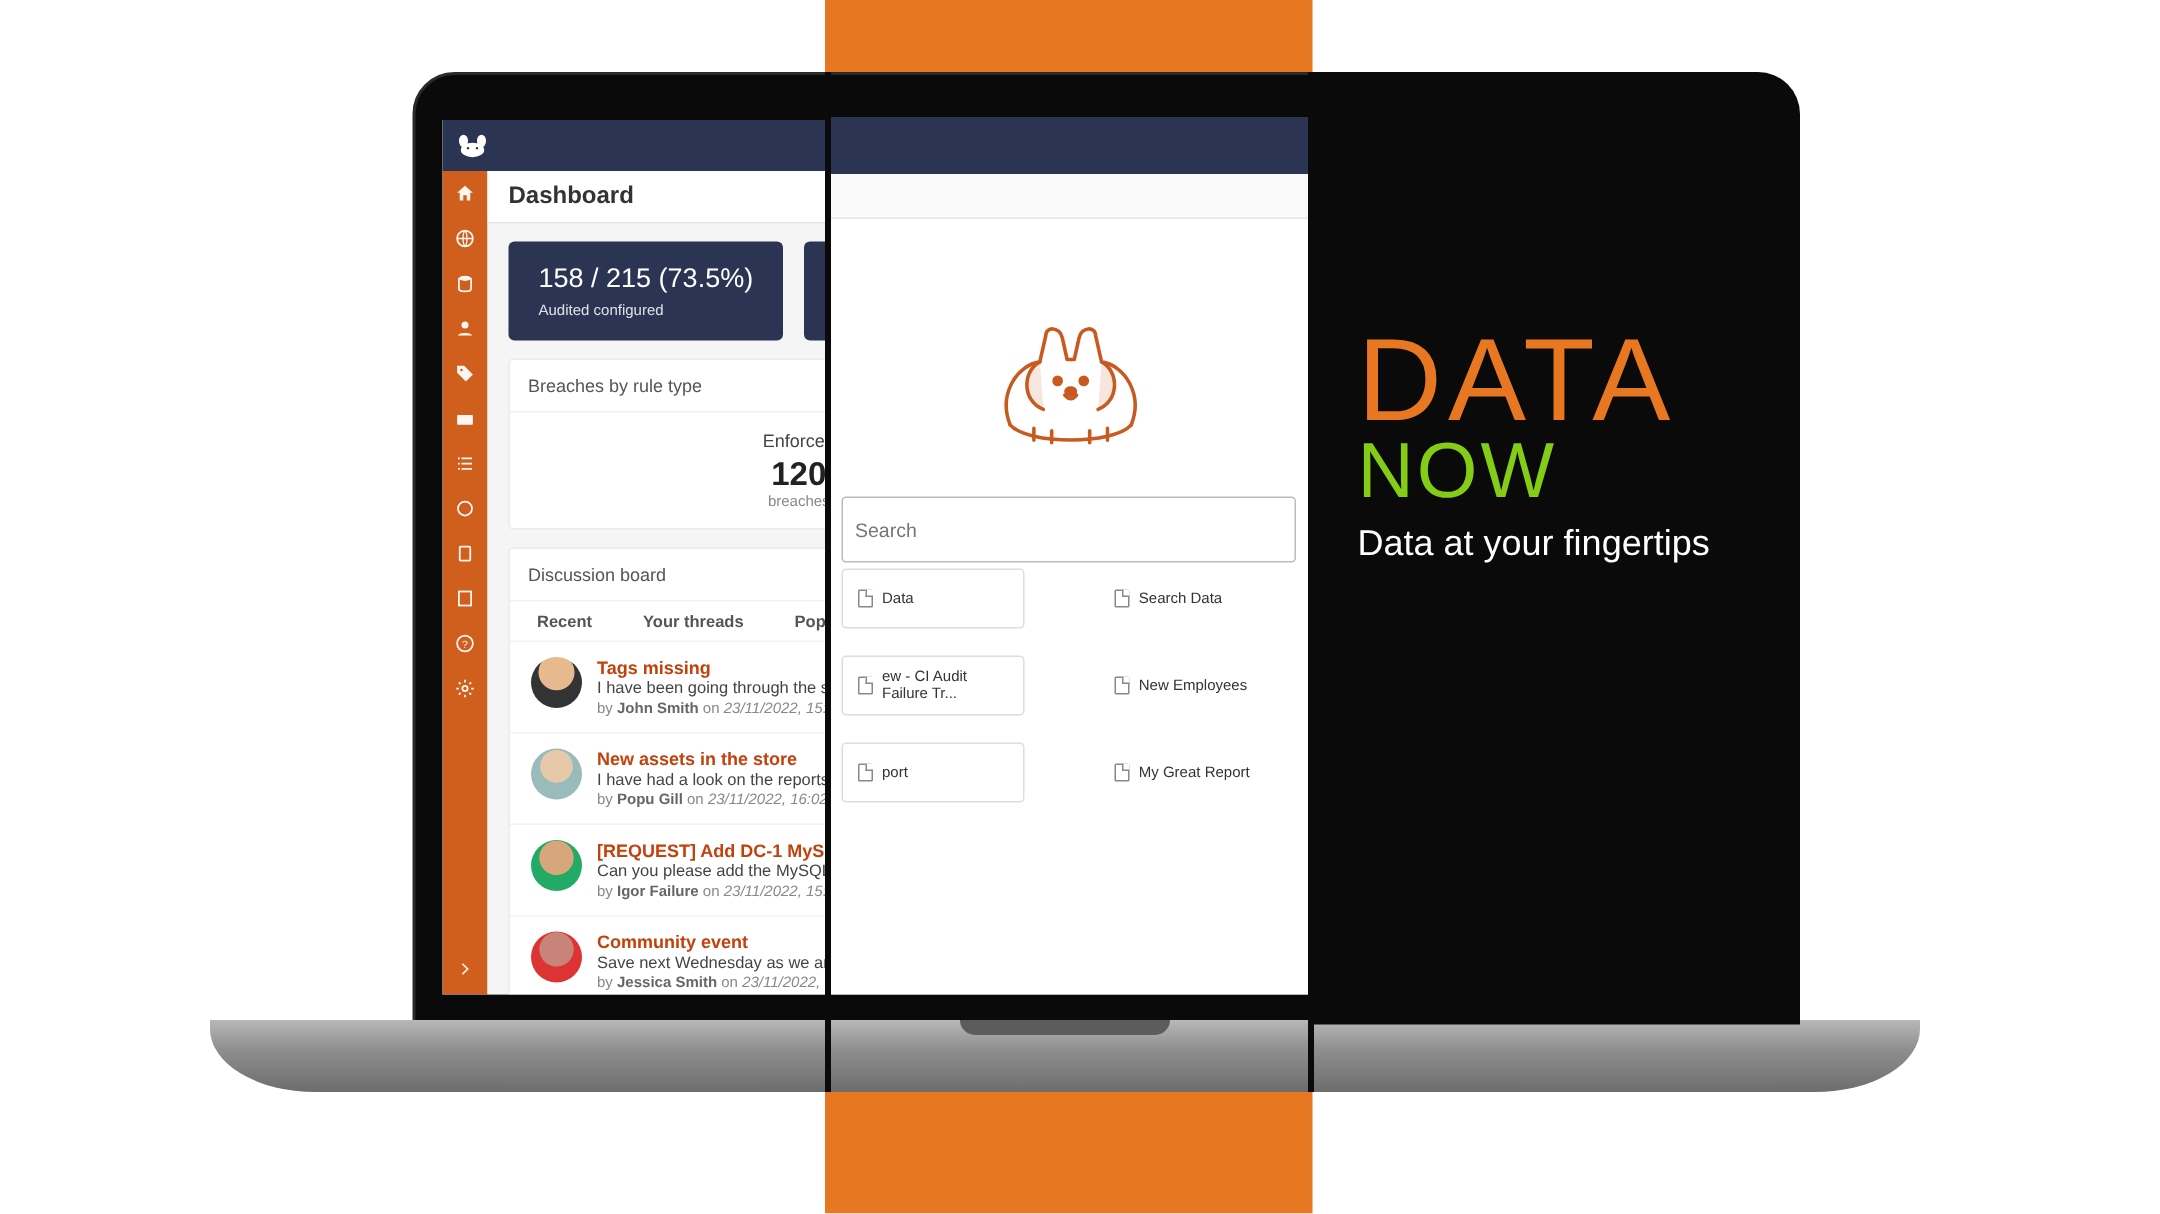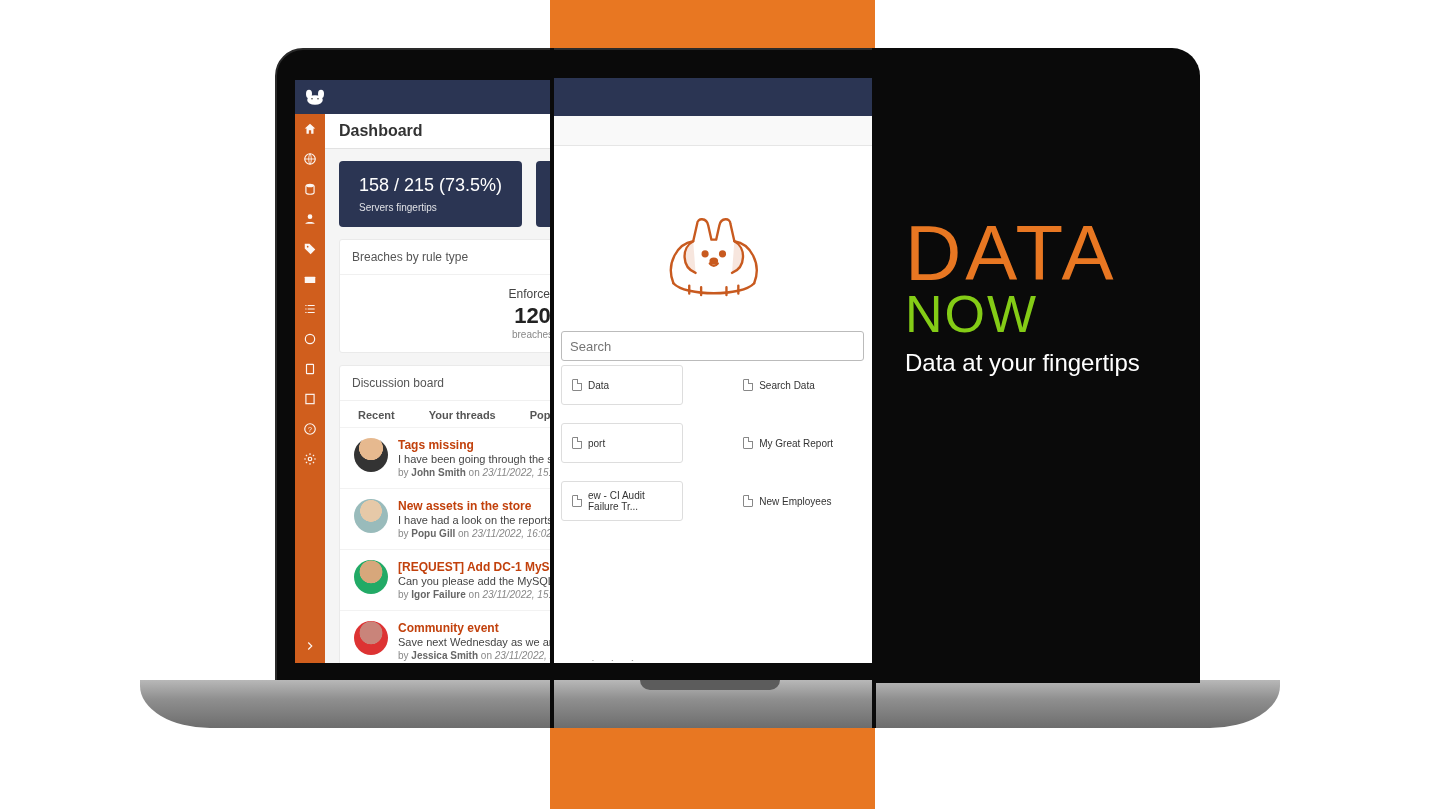--- a/index.html
+++ b/index.html
@@ -100,21 +100,21 @@
 }
 .overlay-top { height: 38px; background: #2b3553; }
 .overlay-header { height: 30px; background: #f9f9f9; border-bottom: 1px solid #e6e6e6; }
 .overlay-body { padding: 12px 6px 0 6px; }
 
 .dog-logo { display: flex; justify-content: center; margin: 50px 0 28px 0; }
 .dog-svg { width: 130px; height: 95px; }
 
 .search-wrap { padding: 0 4px; }
 .search-input {
-  width: 100%; height: 30px; border: 1px solid #bbb; border-radius: 3px;
+  width: 100%; height: 44px; border: 1px solid #bbb; border-radius: 3px;
   padding: 0 8px; font-size: 13px; color: #333;
 }
 
 .sub-tabs { display: flex; gap: 30px; font-size: 11px; color: #555; padding: 50px 4px 10px 4px; }
 
 .card-grid { display: flex; flex-direction: column; gap: 18px; padding: 4px; }
 .card-row { display: flex; gap: 60px; }
 .card {
   border: 1px solid #ddd; border-radius: 3px; padding: 10px 10px;
   font-size: 10px; color: #333; width: 135px; height: 40px;
@@ -218,21 +218,21 @@
               <path d="M9 6l6 6-6 6" fill="none" stroke="#fff" stroke-width="2"></path>
             </svg>
         </div>
 
         <div class="content">
           <div class="page-header">Dashboard</div>
 
           <div class="stat-row">
             <div class="stat-card">
               <div class="big">158 / 215 (73.5%)</div>
-              <div class="small">Servers fingertips</div>
+              <div class="small">Audited configured</div>
             </div>
             <div class="stat-card">
               <div class="big">13</div>
               <div class="small">Da</div>
             </div>
           </div>
 
           <div class="panel">
             <div class="panel-title">Breaches by rule type</div>
             <div class="breach-cols">
@@ -327,35 +327,35 @@
             <span>Data</span>
           </div>
           <div class="card card-nb">
             <span class="doc-icon"></span>
             <span>Search Data</span>
           </div>
         </div>
         <div class="card-row">
           <div class="card">
             <span class="doc-icon"></span>
-            <span>port</span>
+            <span>ew - CI Audit Failure Tr...</span>
           </div>
           <div class="card card-nb">
             <span class="doc-icon"></span>
-            <span>My Great Report</span>
+            <span>New Employees</span>
           </div>
         </div>
         <div class="card-row">
           <div class="card">
             <span class="doc-icon"></span>
-            <span>ew - CI Audit Failure Tr...</span>
+            <span>port</span>
           </div>
           <div class="card card-nb">
             <span class="doc-icon"></span>
-            <span>New Employees</span>
+            <span>My Great Report</span>
           </div>
         </div>
       </div>
   </div>
 </div>
 
 <div class="dark-panel">
   <div class="w1">DATA</div>
   <div class="w2">NOW</div>
   <div class="tag">Data at your fingertips</div>

